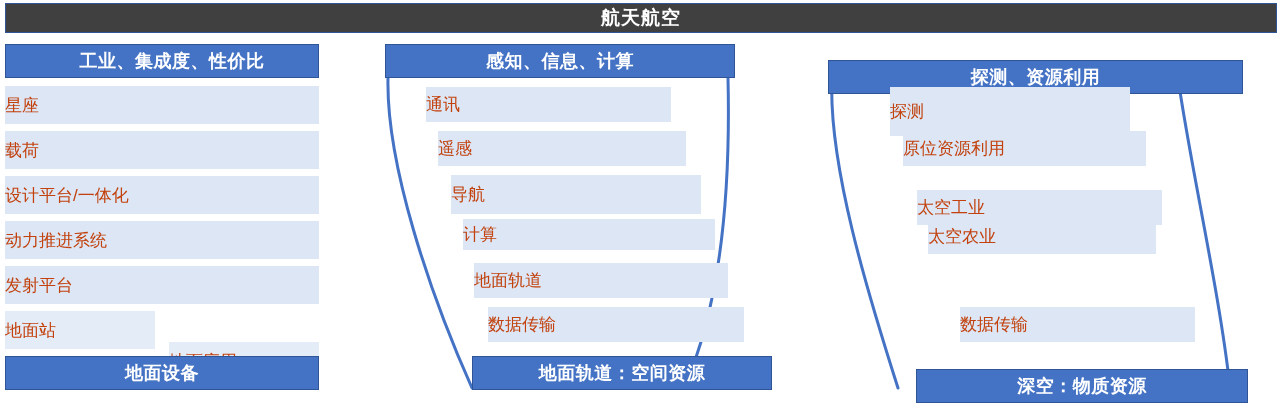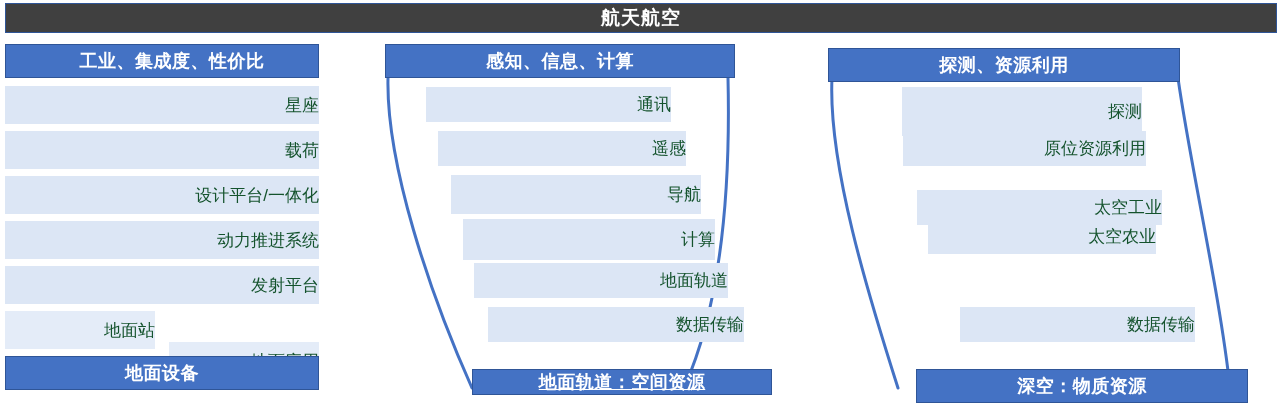--- a/index.html
+++ b/index.html
@@ -73,22 +73,22 @@
     white-space: nowrap;
   }
 
   
   .item {
     position: absolute;
     background: #dce6f5;
     box-sizing: border-box;
     display: flex;
     align-items: center;
-    justify-content: flex-end;
-    color: #14532d;
+    justify-content: flex-start;
+    color: #c2410c;
     font-size: 17px;
     white-space: nowrap;
   }
   .item.split {
     background: #e4ecf8;
   }
 </style>
 </head>
 <body>
 
@@ -145,47 +145,47 @@
 
     <div class="item" style="left:48px; top:43px; width:245px; height:35px;">
       <span>通讯</span>
     </div>
     <div class="item" style="left:60px; top:87px; width:248px; height:35px;">
       <span>遥感</span>
     </div>
     <div class="item" style="left:73px; top:131px; width:250px; height:39px;">
       <span>导航</span>
     </div>
-    <div class="item" style="left:85px; top:175px; width:252px; height:41px;">
+    <div class="item" style="left:85px; top:175px; width:252px; height:31px;">
       <span>计算</span>
     </div>
     <div class="item" style="left:96px; top:219px; width:254px; height:35px;">
       <span>地面轨道</span>
     </div>
     <div class="item" style="left:110px; top:263px; width:256px; height:35px;">
       <span>数据传输</span>
     </div>
 
-    <div class="band" style="left:94px; top:325px; width:300px; height:26px;text-decoration:underline;">
+    <div class="band" style="left:94px; top:312px; width:300px; height:34px;">
       <span>地面轨道：空间资源</span>
     </div>
   </div>
 
   <div class="column" id="col-3">
 
     <svg class="col-svg" width="460" height="370" viewBox="0 0 460 370">
       <path d="M 12 34 C 8 120, 48 250, 78 344" fill="none" stroke="#4472c4" stroke-width="3" stroke-linecap="round"></path>
       <path d="M 358 34 C 370 120, 400 250, 410 344" fill="none" stroke="#4472c4" stroke-width="3" stroke-linecap="round"></path>
     </svg>
 
-    <div class="band" style="left:8px; top:4px; width:352px; height:34px;">
+    <div class="band" style="left:8px; top:16px; width:415px; height:34px;">
       <span>探测、资源利用</span>
     </div>
 
-    <div class="item" style="left:70px; top:43px; width:240px; height:49px;margin-left:12px;">
+    <div class="item" style="left:70px; top:43px; width:240px; height:49px;">
       <span>探测</span>
     </div>
     <div class="item" style="left:83px; top:87px; width:243px; height:35px;">
       <span>原位资源利用</span>
     </div>
     <div class="item" style="left:97px; top:131px; width:245px; height:35px;margin-top:15px;">
       <span>太空工业</span>
     </div>
     <div class="item" style="left:108px; top:175px; width:228px; height:35px;">
       <span>太空农业</span>

